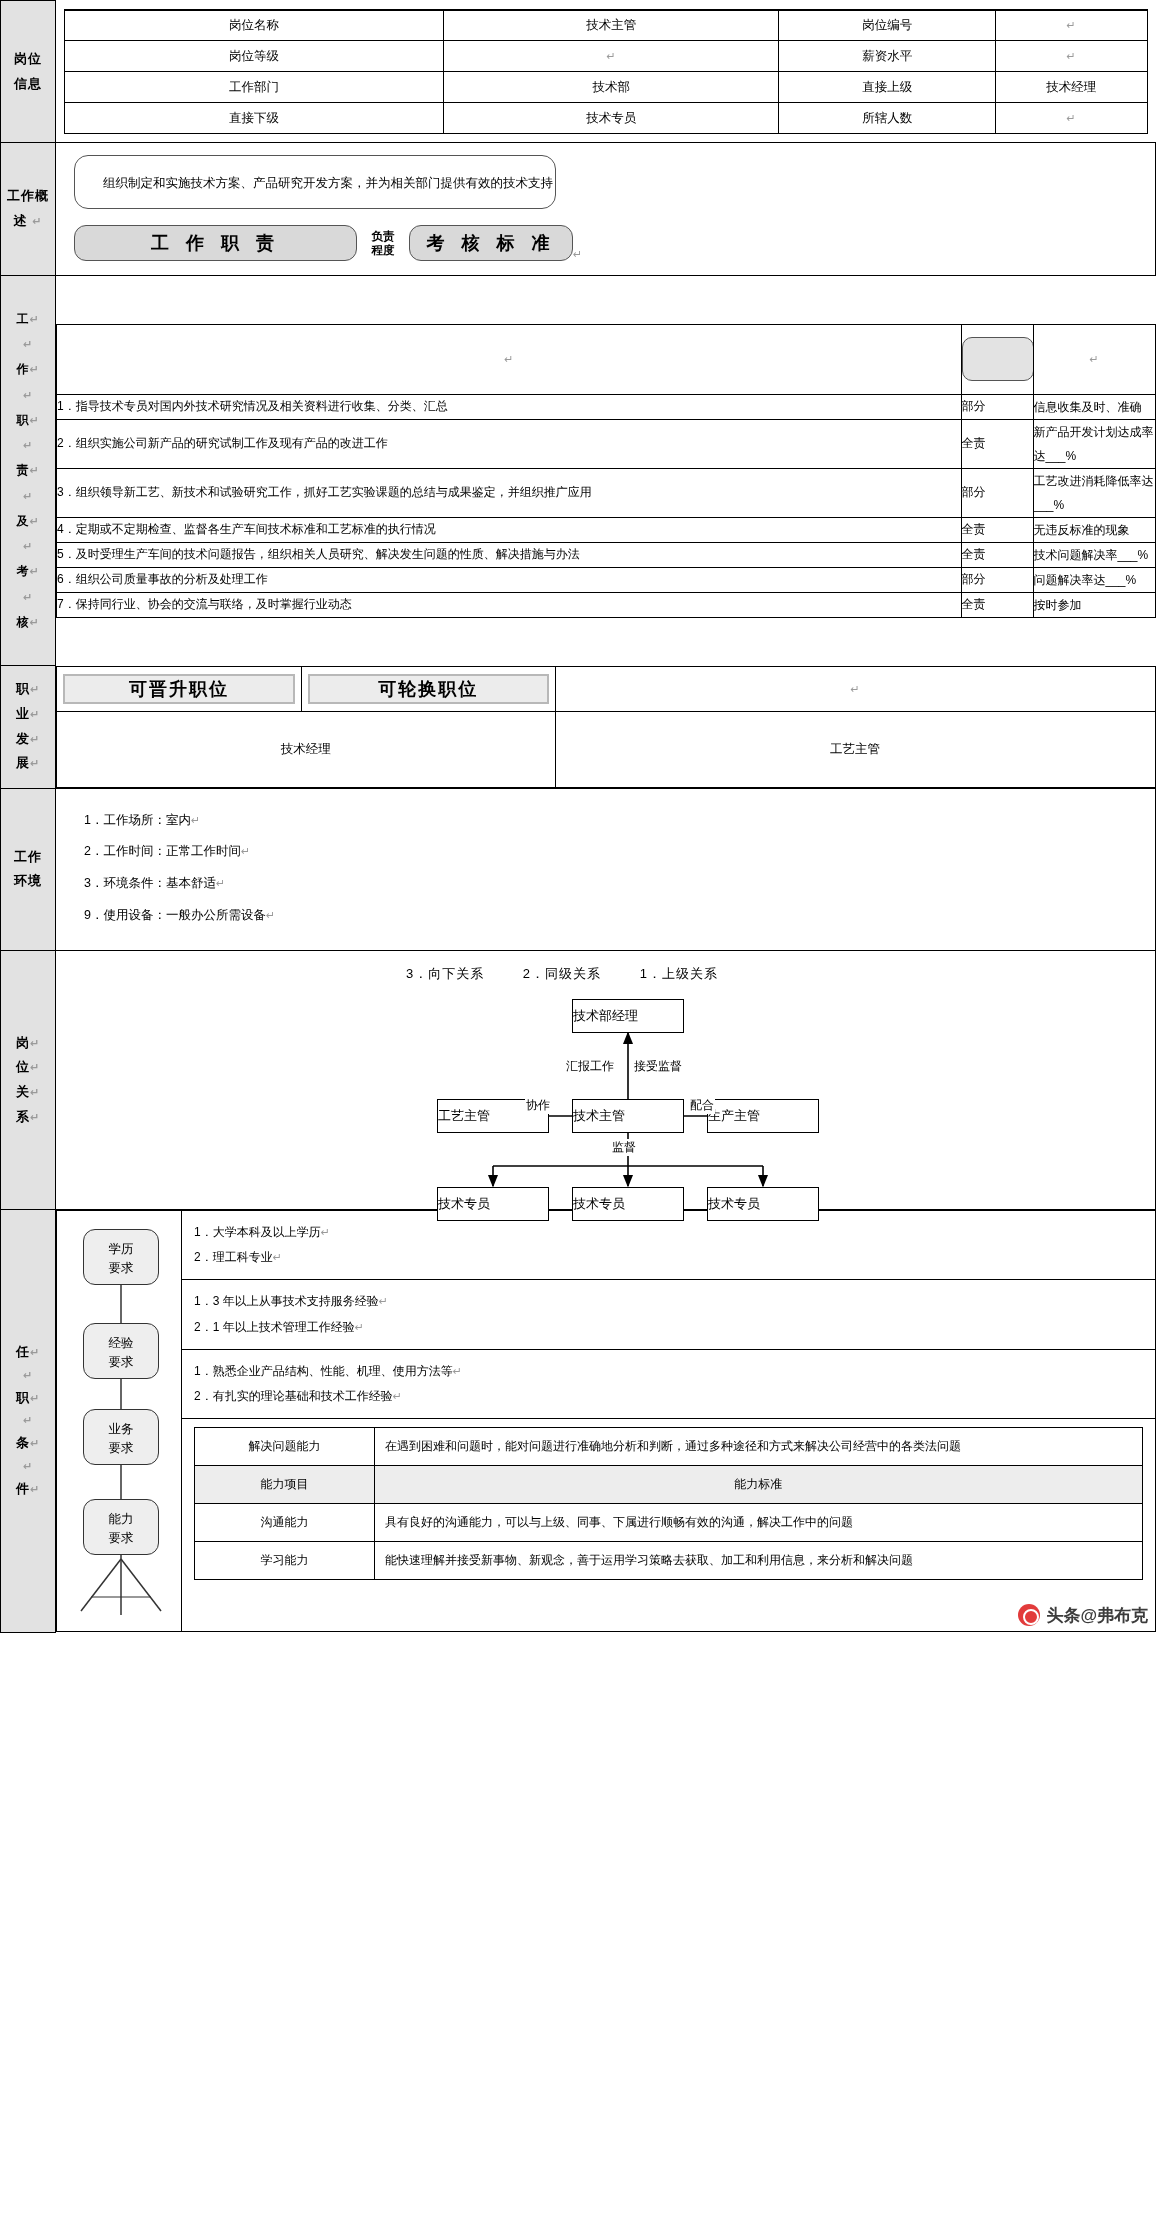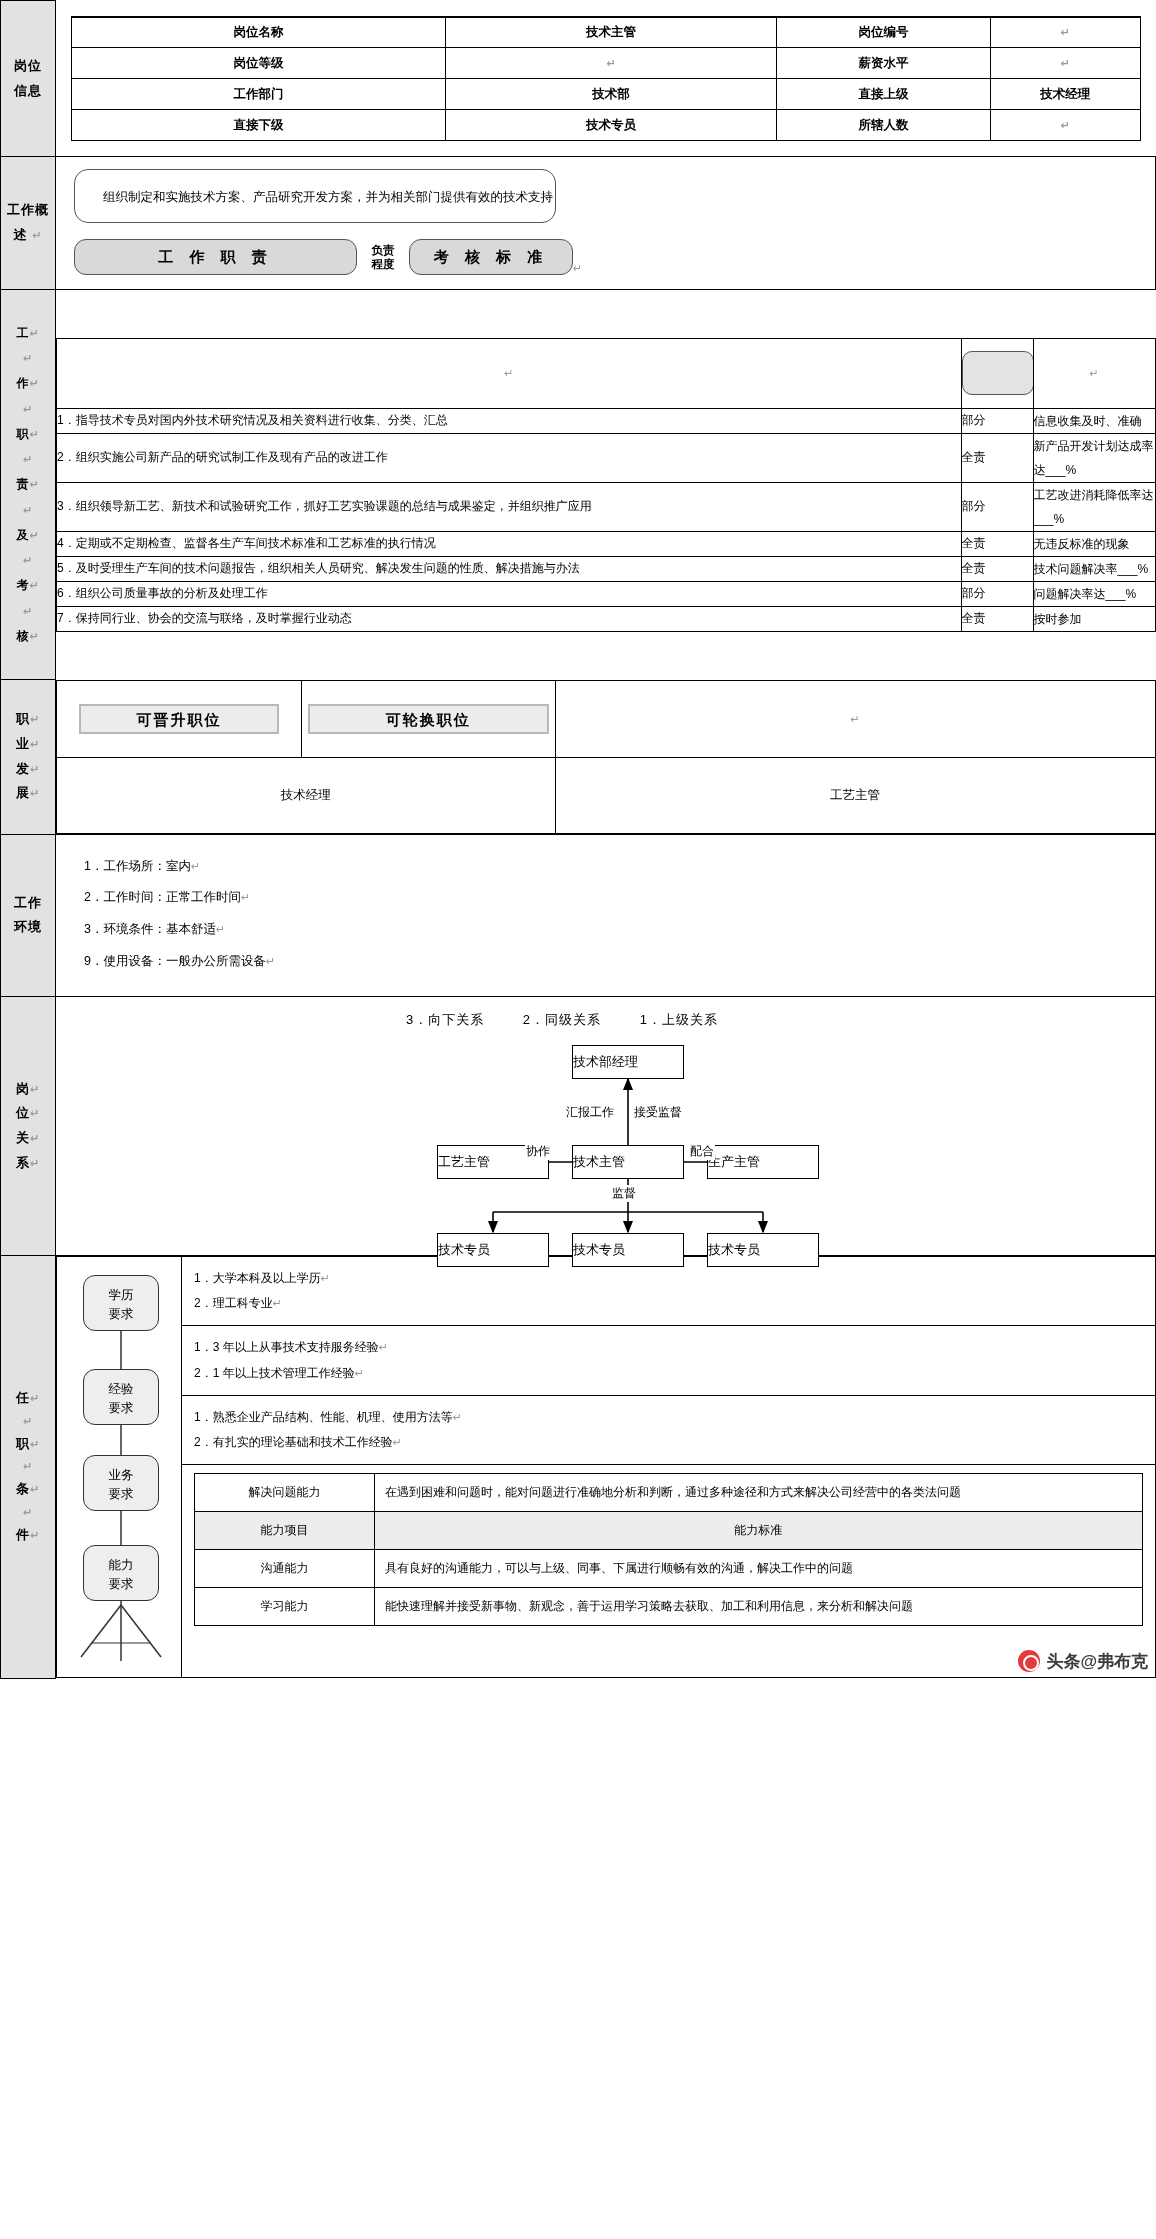--- a/index.html
+++ b/index.html
@@ -51,21 +51,21 @@
     width:482px;
     position:relative;
   }
   .btnrow { display:flex; align-items:center; margin-top:16px; }
   .gbtn {
     background:#d9d9d9;
     border:1.5px solid #555;
     border-radius:12px;
     text-align:center;
     font-weight:bold;
-    font-size:15px;
+    font-size:18px;
     letter-spacing:6px;
     height:36px;
     line-height:34px;
   }
   .gbtn.duty { width:283px; }
   .gbtn.crit { width:164px; }
   .midlabel {
     font-weight:bold;
     font-size:11.5px;
     line-height:1.25;
@@ -151,21 +151,21 @@
 <div class="page">
 
 <table class="doc">
 
   <tbody>
         <tr>
     <td class="rowlabel" style="height:122px;">
       <div>岗位</div>
       <div>信息</div>
     </td>
-    <td style="padding:15px;border:none;font-weight:bold;">
+    <td style="padding:8px;border:none;">
       <table class="info">
         <tbody>
                 <tr>
           <td style="width:35%;">岗位名称</td>
           <td style="width:31%;">技术主管</td>
           <td style="width:20%;">岗位编号</td>
           <td style="width:14%;"><span class="pilcrow">↵</span></td>
         </tr>
         <tr>
           <td>岗位等级</td>
@@ -283,21 +283,21 @@
     <td class="rowlabel" style="height:120px;">
       <div>职<span class="pilcrow">↵</span></div>
       <div>业<span class="pilcrow">↵</span></div>
       <div>发<span class="pilcrow">↵</span></div>
       <div>展<span class="pilcrow">↵</span></div>
     </td>
     <td style="padding:0;border:none;">
       <table style="border-collapse:collapse;width:100%;table-layout:fixed;">
         <tbody>
                 <tr>
-          <td style="border:1px solid #000;width:22.3%;padding:16px;">
+          <td style="border:1px solid #000;width:22.3%;padding:0;">
             <div class="gbtn" style="background:#ececec;border:2px solid #b8b8b8;border-radius:0;letter-spacing:2px;margin:7px 6px;height:30px;line-height:27px;">可晋升职位</div>
           </td>
           <td style="border:1px solid #000;width:23.1%;padding:0;">
             <div class="gbtn" style="background:#ececec;border:2px solid #b8b8b8;border-radius:0;letter-spacing:2px;margin:7px 6px;height:30px;line-height:27px;">可轮换职位</div>
           </td>
           <td style="border:1px solid #000;text-align:center;"><span class="pilcrow">↵</span></td>
         </tr>
         <tr>
           <td colspan="2" style="border:1px solid #000;text-align:center;height:76px;font-size:12.5px;">技术经理</td>
           <td style="border:1px solid #000;text-align:center;font-size:12.5px;">工艺主管</td>

